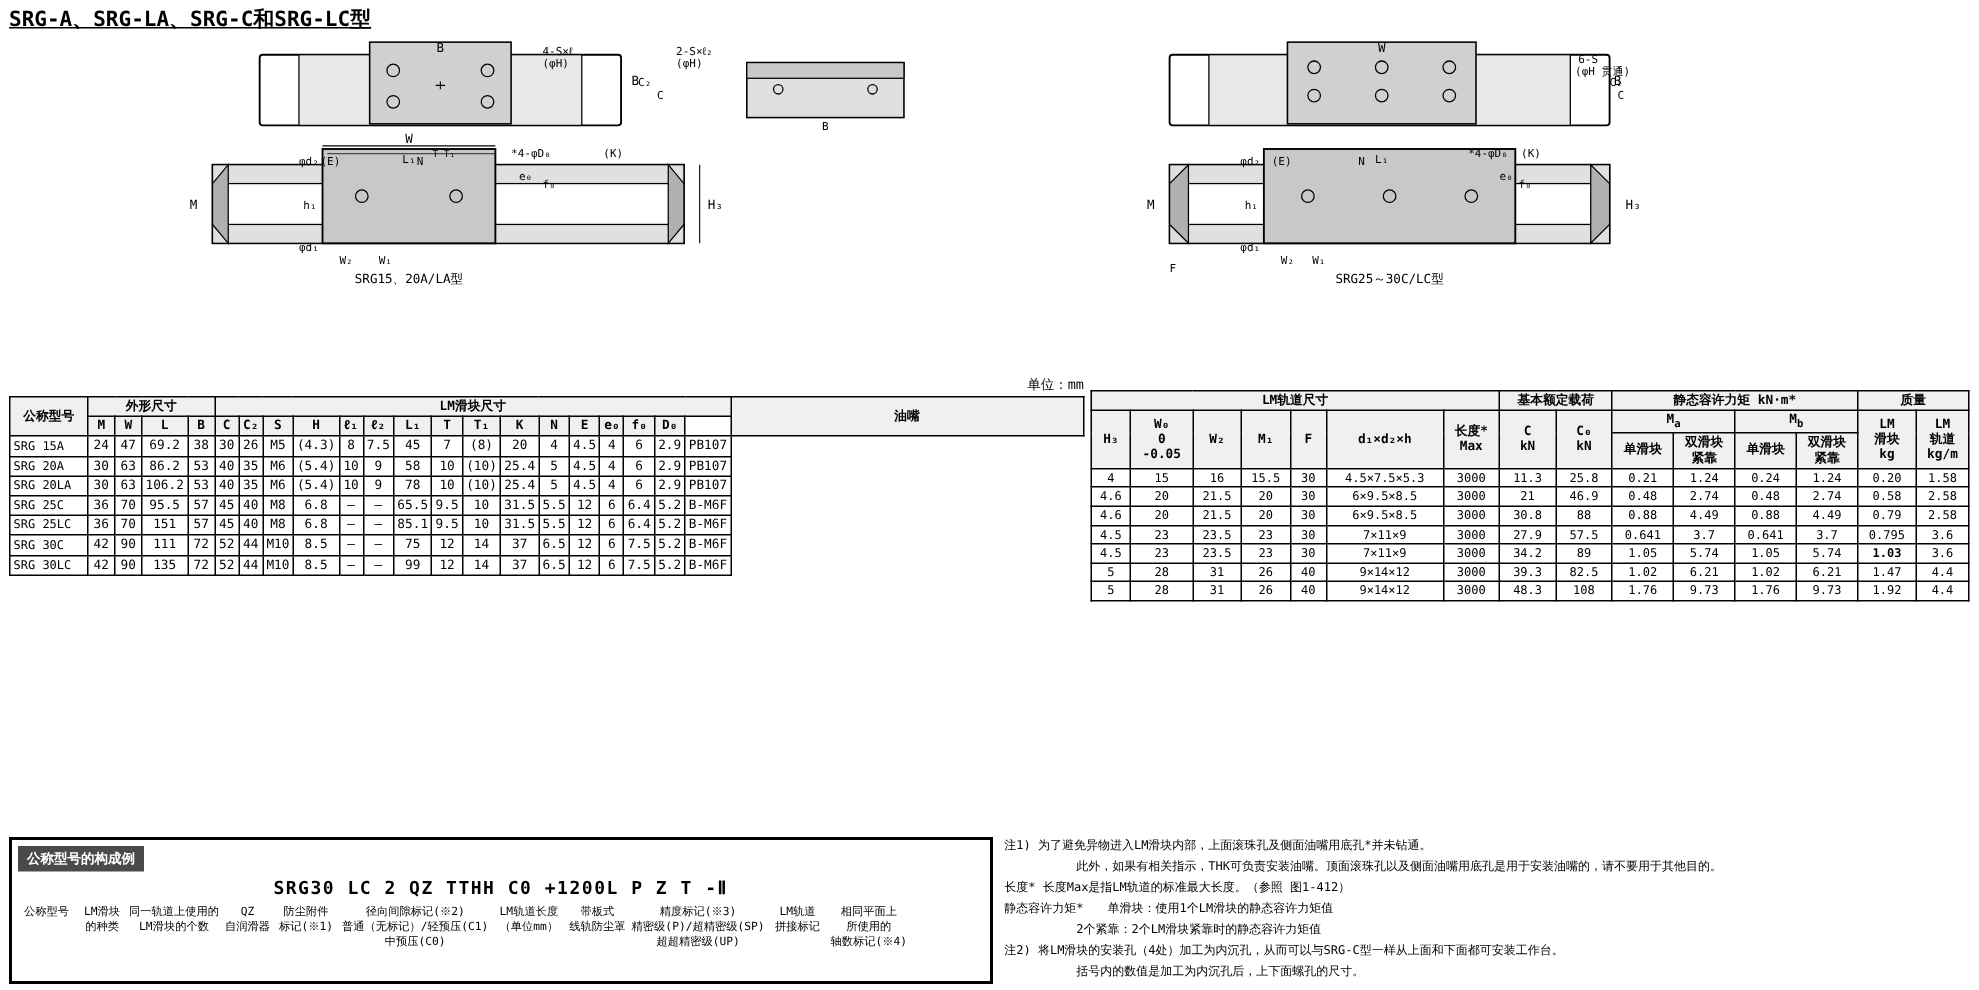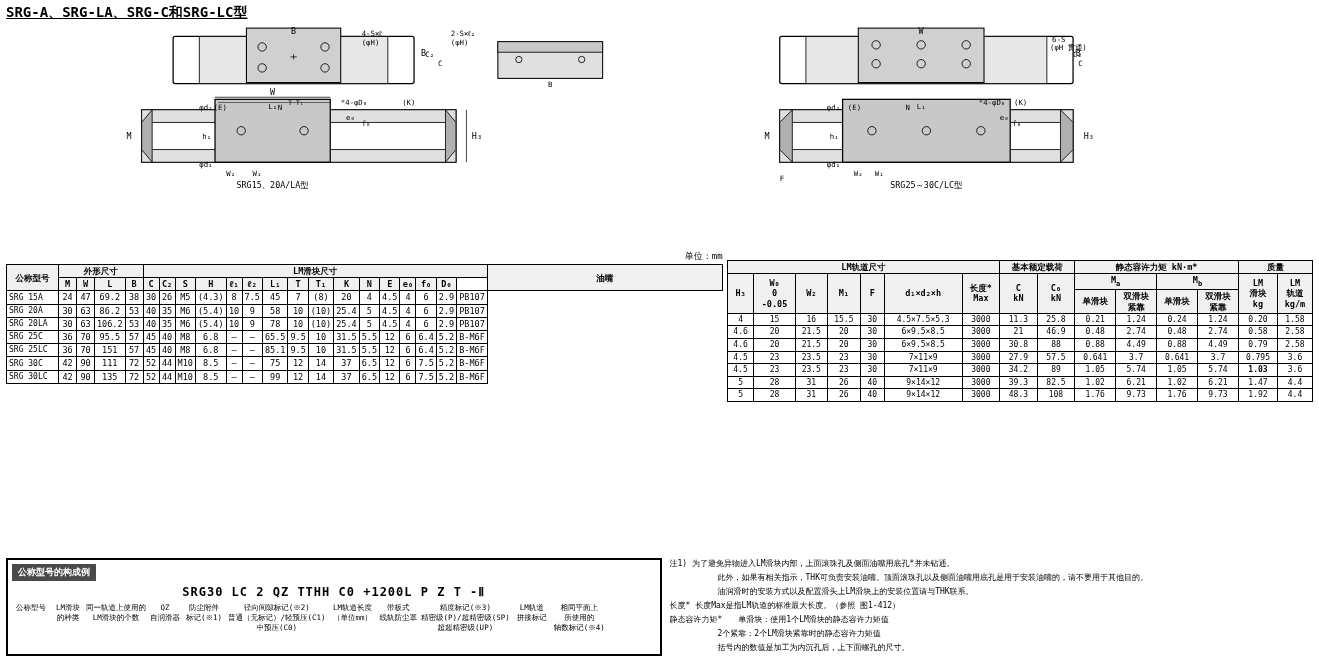--- a/index.html
+++ b/index.html
@@ -697,20 +697,20 @@
         <div style="min-width:46px;text-align:center;">LM轨道长度<br>（单位mm）</div>
         <div style="min-width:36px;text-align:center;">带板式<br>线轨防尘罩</div>
         <div style="min-width:54px;text-align:center;">精度标记(※3)<br>精密级(P)/超精密级(SP)<br>超超精密级(UP)</div>
         <div style="min-width:36px;text-align:center;">LM轨道<br>拼接标记</div>
         <div style="min-width:36px;text-align:center;">相同平面上<br>所使用的<br>轴数标记(※4)</div>
       </div>
     </div>
     <div class="notes-section">
       <p>注1) 为了避免异物进入LM滑块内部，上面滚珠孔及侧面油嘴用底孔*并未钻通。</p>
       <p class="sub-note">此外，如果有相关指示，THK可负责安装油嘴。顶面滚珠孔以及侧面油嘴用底孔是用于安装油嘴的，请不要用于其他目的。</p>
-      <p class="sub-note">油润滑时的安装方式以及配置滑头上LM滑块上的安装位置请与THK联系。</p>
       <p>长度* 长度Max是指LM轨道的标准最大长度。（参照 图1-412）</p>
       <p>静态容许力矩*　　单滑块：使用1个LM滑块的静态容许力矩值</p>
       <p class="sub-note">2个紧靠：2个LM滑块紧靠时的静态容许力矩值</p>
+      <p>注2) 将LM滑块的安装孔（4处）加工为内沉孔，从而可以与SRG-C型一样从上面和下面都可安装工作台。</p>
       <p class="sub-note">括号内的数值是加工为内沉孔后，上下面螺孔的尺寸。</p>
     </div>
   </div>
 </div>
 
 </body></html>

